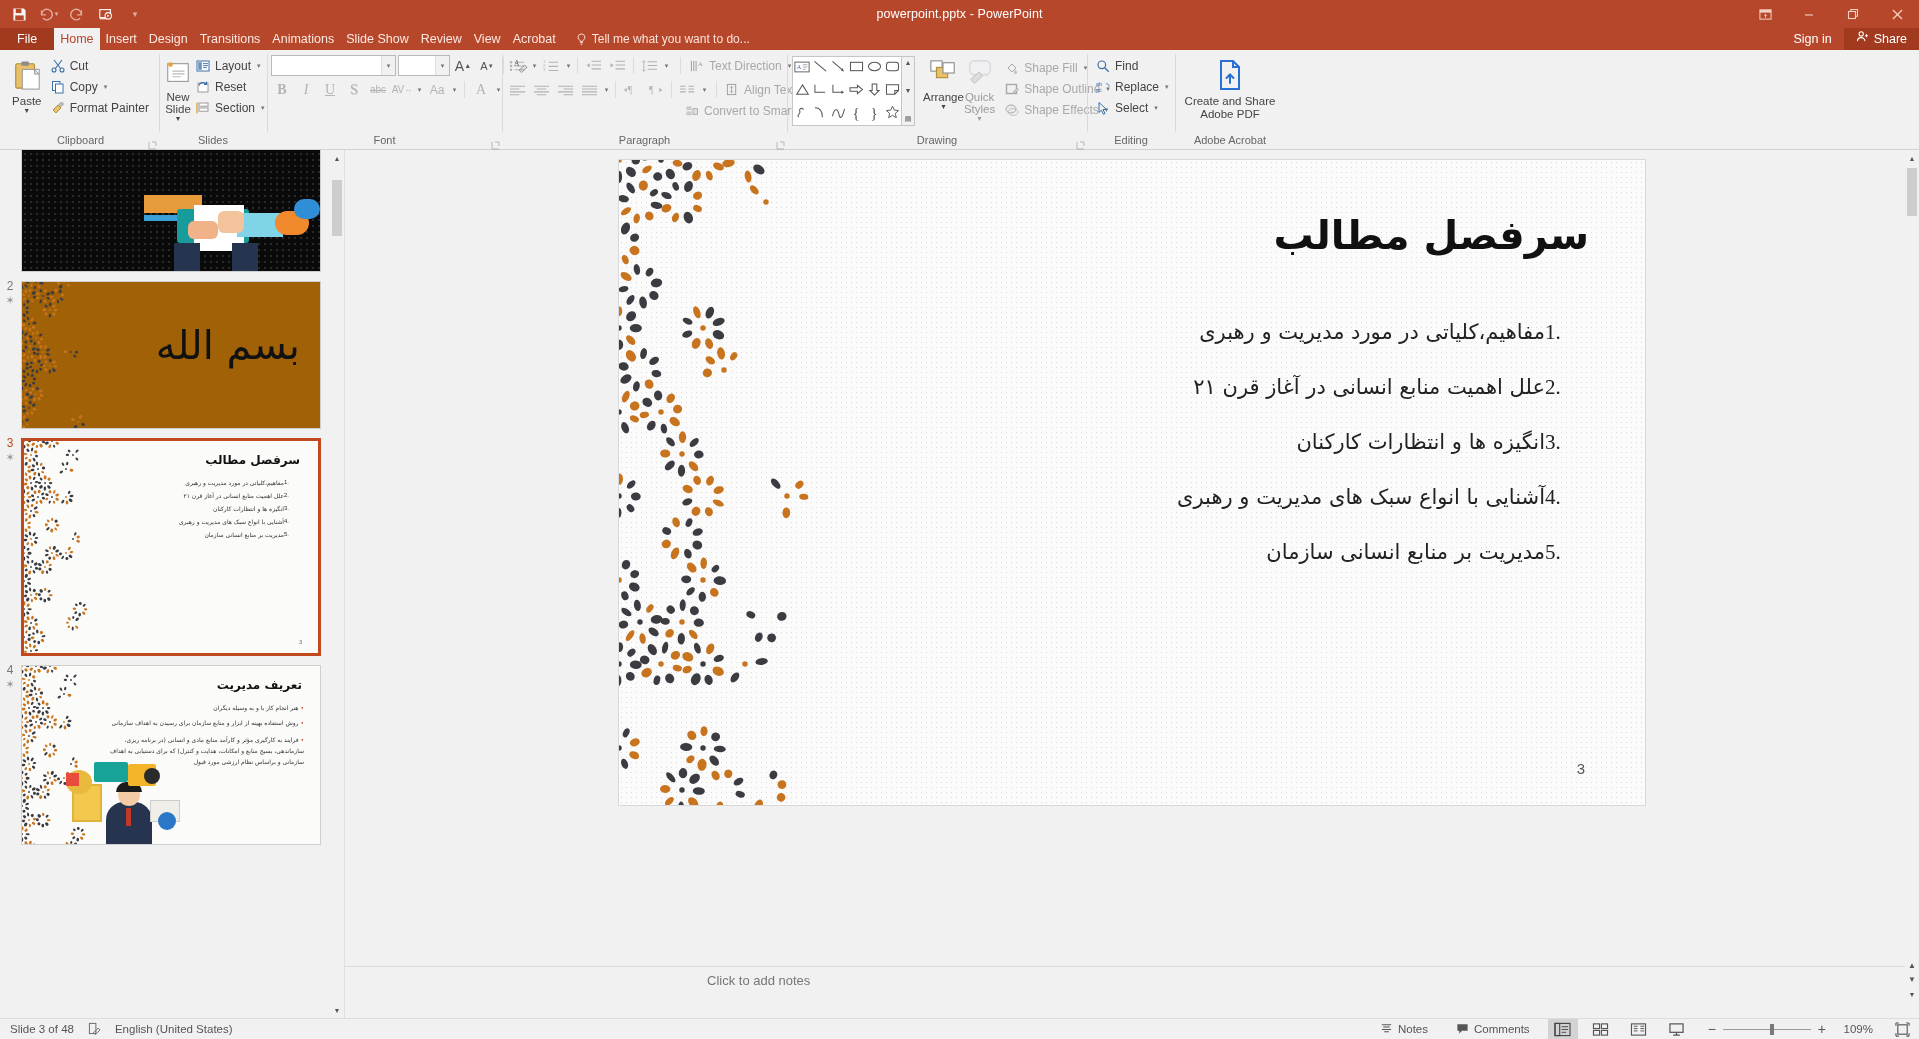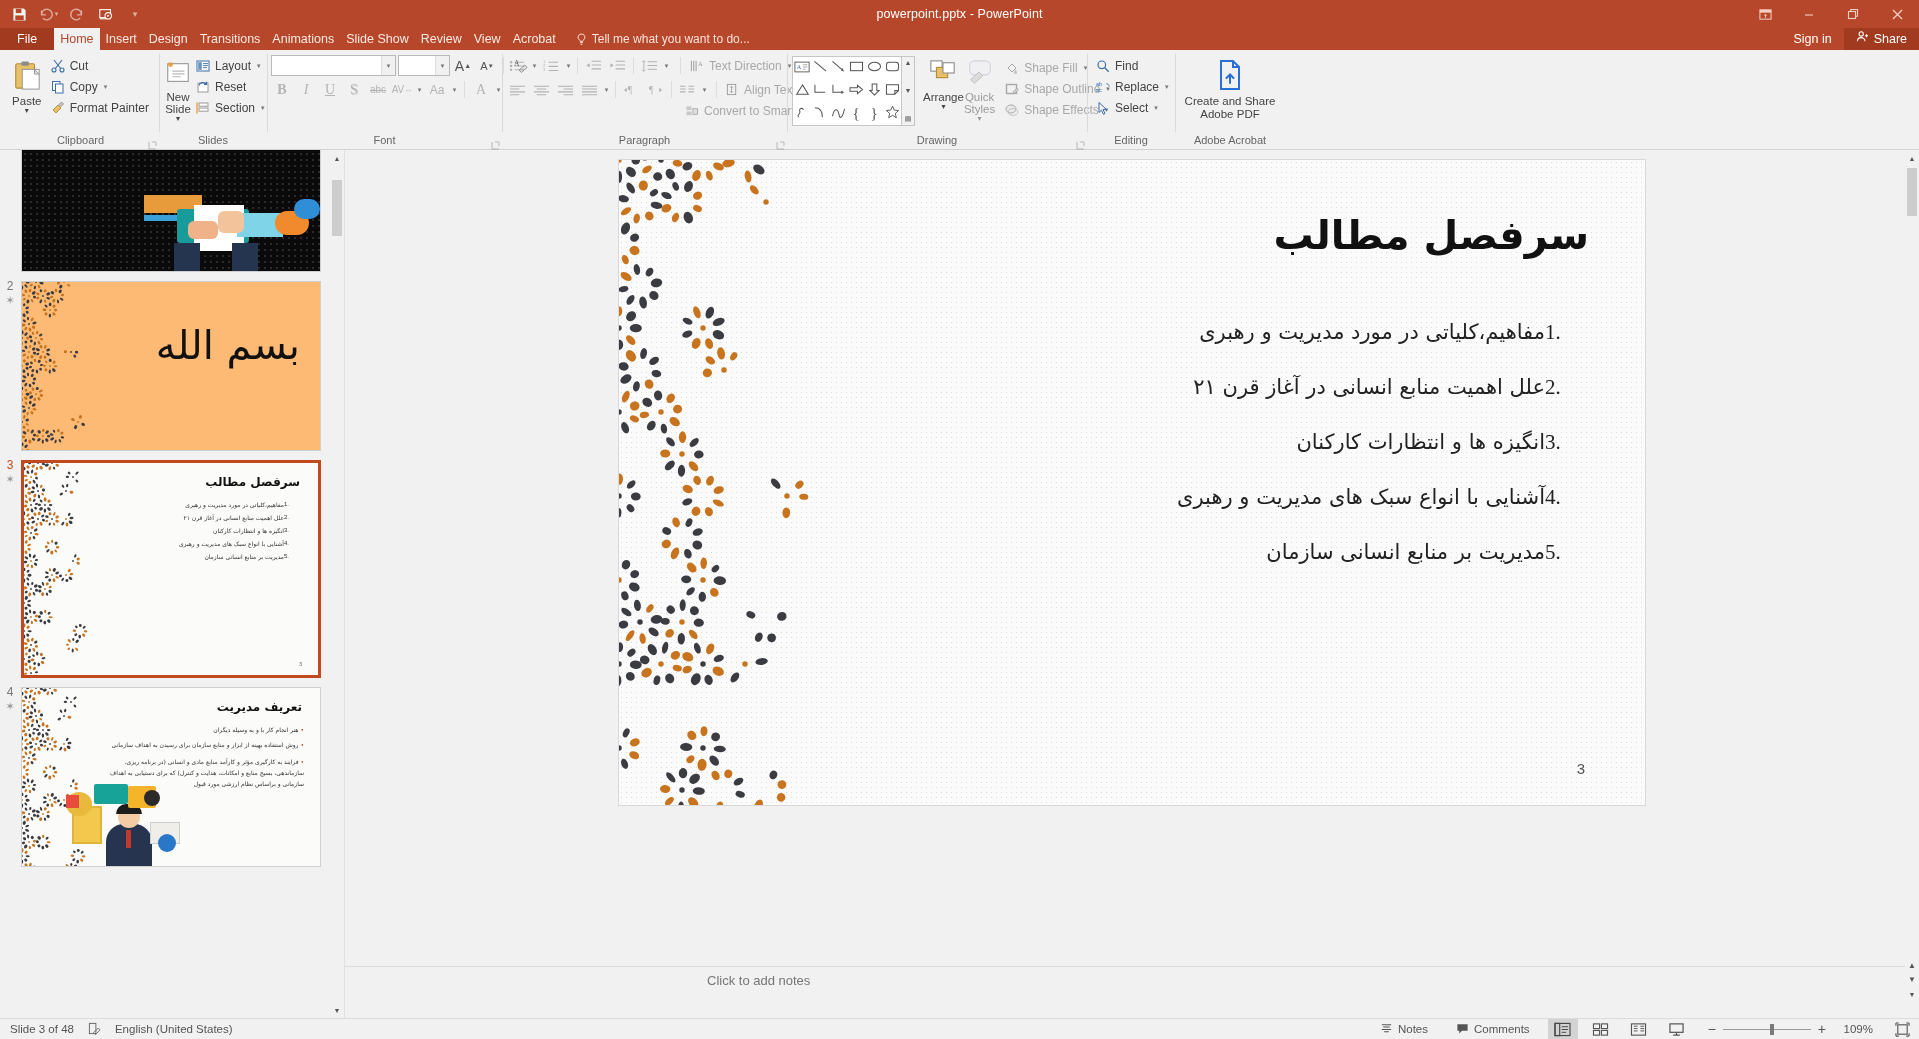--- a/index.html
+++ b/index.html
@@ -771,21 +771,21 @@
             <div style="position:absolute;left:152px;top:140px;width:26px;height:30px;background:#25354f;"></div>
             <div style="position:absolute;left:210px;top:140px;width:26px;height:30px;background:#25354f;"></div>
             <div style="position:absolute;left:253px;top:108px;width:34px;height:24px;background:#f08a2c;border-radius:12px;"></div>
             <div style="position:absolute;left:272px;top:96px;width:26px;height:20px;background:#2f8ed6;border-radius:10px;"></div>
           </div>
         </div>
 
         <div class="thumb">
           <div class="thumbnum">2</div>
           <div class="thumbstar">✶</div>
-          <div class="thumbframe" style="height:170px;background:#fdba74;">
+          <div class="thumbframe" style="height:148px;background:#a16207;">
             <div class="orn-thumb" style="position:absolute;left:0;top:0;bottom:0;width:72px;">
                 <svg width="72" height="168" viewBox="0 0 72 168" style="display: block;">
                   <ellipse cx="-1.8" cy="-16.2" rx="1.37" ry="1.49" transform="rotate(67.1 -1.8 -16.2)" fill="#3b3b42"></ellipse>
                   <ellipse cx="-1.8" cy="-11.9" rx="1.31" ry="2.01" transform="rotate(112.1 -1.8 -11.9)" fill="#3b3b42"></ellipse>
                   <ellipse cx="12.5" cy="-15.1" rx="1.32" ry="2.07" transform="rotate(78.5 12.5 -15.1)" fill="#c8741f"></ellipse>
                   <ellipse cx="11.7" cy="-10.9" rx="1.37" ry="1.82" transform="rotate(123.5 11.7 -10.9)" fill="#c8741f"></ellipse>
                   <ellipse cx="8.1" cy="-8.5" rx="1.23" ry="1.73" transform="rotate(168.5 8.1 -8.5)" fill="#3b3b42"></ellipse>
                   <ellipse cx="3.9" cy="-9.3" rx="1.09" ry="1.49" transform="rotate(213.5 3.9 -9.3)" fill="#c8741f"></ellipse>
                   <ellipse cx="1.5" cy="-12.9" rx="1.38" ry="1.89" transform="rotate(258.5 1.5 -12.9)" fill="#c8741f"></ellipse>
                   <ellipse cx="2.3" cy="-17.1" rx="1.53" ry="1.50" transform="rotate(303.5 2.3 -17.1)" fill="#c8741f"></ellipse>

